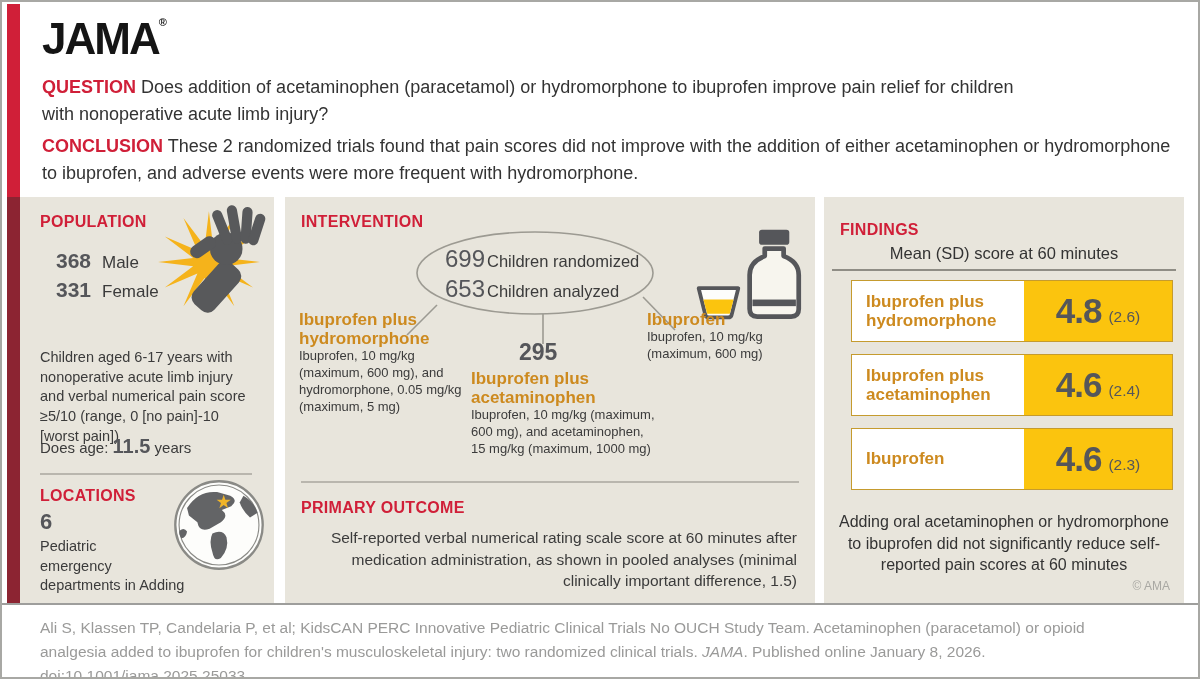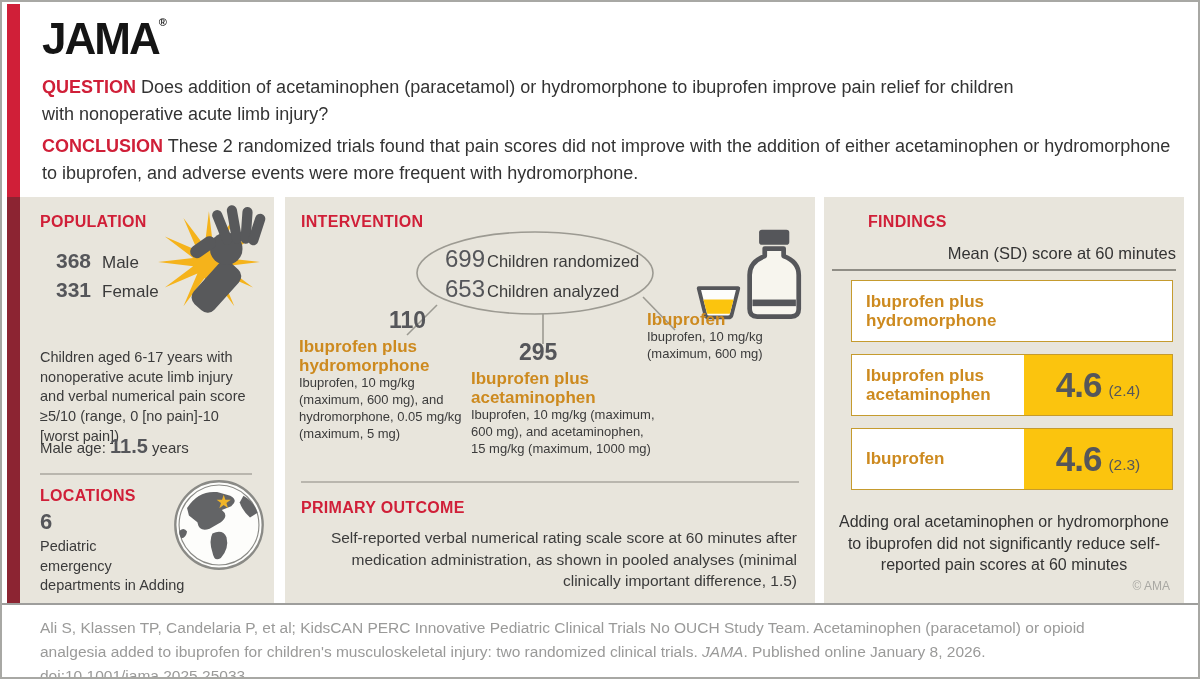--- a/index.html
+++ b/index.html
@@ -45,21 +45,21 @@
   .ell-row { white-space:nowrap; line-height:27px; }
   .ell-num { display:inline-block; width:42px; font-size:24px; font-weight:normal; color:#55565a; }
   .ell-label { font-size:16.5px; color:#3b3b3b; }
   .group { position:absolute; }
   .group-n { font-size:23px; font-weight:bold; color:#55565a; }
   .group-name { margin-top:3px; font-size:17px; font-weight:bold; color:#cd8a1f; line-height:1.12; }
   .group-detail { font-size:13px; line-height:1.3; color:#3b3b3b; }
   .outcome-text { font-size:15.5px; line-height:1.4; color:#3b3b3b; }
 
   
-  .fin-sub { font-size:16.5px; color:#333; text-align:right; }
+  .fin-sub { font-size:16.5px; color:#333; text-align:center; }
   .sub-line { position:absolute; left:8px; width:344px; height:1.5px; background:#8f8d85; }
   .f-row { position:absolute; left:27px; width:322px; height:62px; display:flex;
            background:#fff; border:1.5px solid #c59b2e; }
   .f-label { width:172px; display:flex; align-items:center; padding-left:14px;
              font-size:17px; font-weight:bold; color:#cd8a1f; line-height:1.12; }
   .f-score-cell { flex:1; background:#fbc40e; display:flex; align-items:center;
                   justify-content:center; gap:7px; }
   .f-score { font-size:35px; font-weight:bold; color:#55565a; letter-spacing:-1px; }
   .f-sd { font-size:15.5px; color:#55565a; margin-top:12px; }
   .fin-summary { font-size:16px; line-height:1.35; color:#333; text-align:center; }
@@ -121,21 +121,21 @@
         <rect x="44" y="6" width="10" height="36" rx="5" transform="rotate(-22 49 24)"></rect>
         <rect x="56" y="2" width="10" height="38" rx="5" transform="rotate(-10 61 21)"></rect>
         <rect x="68" y="4" width="10" height="36" rx="5" transform="rotate(4 73 22)"></rect>
         <rect x="78" y="10" width="10" height="32" rx="5" transform="rotate(18 83 26)"></rect>
       </g>
     </svg>
 
     <div class="abs pop-desc" style="left:20px; top:122px; width:220px;">Children aged 6-17 years with nonoperative acute limb injury and verbal numerical pain score ≥5/10 (range, 0 [no pain]-10 [worst pain])</div>
 
     <div class="abs" style="left:20px; top:238px; white-space:nowrap;">
-      <span class="meanage-label">Male age: </span><span class="meanage-value">11.5</span><span class="meanage-label"> years</span>
+      <span class="meanage-label">Does age: </span><span class="meanage-value">11.5</span><span class="meanage-label"> years</span>
     </div>
 
     <div class="abs divider" style="left:20px; top:276px; width:212px;"></div>
 
     <div class="abs sec-title" style="left:20px; top:290px;">LOCATIONS</div>
     <div class="abs big-num" style="left:20px; top:312px;">6</div>
     <div class="abs" style="left:20px; top:340px;">
       <div class="loc-line">Pediatric</div>
       <div class="loc-line">emergency</div>
       <div class="loc-line">departments in Adding</div>
@@ -175,21 +175,20 @@
 
     <svg class="abs" style="left:408px; top:28px;" width="118" height="100" viewBox="0 0 125 100">
       <rect x="70" y="2" width="32" height="16" rx="3" fill="#55565a"></rect>
       <path d="M76,22 L76,30 Q60,36 60,50 L60,86 Q60,94 68,94 L104,94 Q112,94 112,86 L112,50 Q112,36 96,30 L96,22 Z" fill="#f7f5ee" stroke="#55565a" stroke-width="5" stroke-linejoin="round"></path>
       <rect x="63" y="76" width="46" height="7" fill="#55565a"></rect>
       <path d="M6,64 L13,92 Q13.5,95 17,95 L37,95 Q40.5,95 41,92 L48,64 Z" fill="#fdfdfb" stroke="#55565a" stroke-width="4" stroke-linejoin="round"></path>
       <polygon points="11,76 15,91 39,91 43,76" fill="#fbc40e"></polygon>
     </svg>
 
     <div class="group" style="left:14px; top:110px; width:172px;">
-      <div class="group-n" style="padding-left:90px;">110</div>
       <div class="group-name">Ibuprofen plus hydromorphone</div>
       <div class="group-detail">Ibuprofen, 10 mg/kg (maximum, 600 mg), and hydromorphone, 0.05 mg/kg (maximum, 5 mg)</div>
     </div>
 
     <div class="group" style="left:186px; top:142px; width:184px;">
       <div class="group-n" style="padding-left:48px;">295</div>
       <div class="group-name">Ibuprofen plus acetaminophen</div>
       <div class="group-detail">Ibuprofen, 10 mg/kg (maximum, 600 mg), and acetaminophen, 15 mg/kg (maximum, 1000 mg)</div>
     </div>
 
@@ -198,26 +197,30 @@
       <div class="group-detail">Ibuprofen, 10 mg/kg (maximum, 600 mg)</div>
     </div>
 
     <div class="abs divider" style="left:16px; top:284px; width:498px;"></div>
 
     <div class="abs sec-title" style="left:16px; top:302px;">PRIMARY OUTCOME</div>
     <div class="abs outcome-text" style="left:30px; top:330px; width:482px;text-align:right;">Self-reported verbal numerical rating scale score at 60 minutes after medication administration, as shown in pooled analyses (minimal clinically important difference, 1.5)</div>
   </div>
 
   <div class="panel panel-fin">
-    <div class="abs sec-title" style="left:16px; top:16px;margin-left:28px;">FINDINGS</div>
+    <div class="abs sec-title" style="left:16px; top:24px;">FINDINGS</div>
     <div class="abs fin-sub" style="left:8px; top:47px; width:344px;">Mean (SD) score at 60 minutes</div>
     <div class="sub-line" style="top:72px;"></div>
 
     <div class="f-row" style="top:83px;">
       <div class="f-label">Ibuprofen plus hydromorphone</div>
+      <div class="f-score-cell">
+        <span class="f-score">4.8</span>
+        <span class="f-sd">(2.6)</span>
+      </div>
     </div>
     <div class="f-row" style="top:157px;">
       <div class="f-label">Ibuprofen plus acetaminophen</div>
       <div class="f-score-cell">
         <span class="f-score">4.6</span>
         <span class="f-sd">(2.4)</span>
       </div>
     </div>
     <div class="f-row" style="top:231px;">
       <div class="f-label">Ibuprofen</div>

